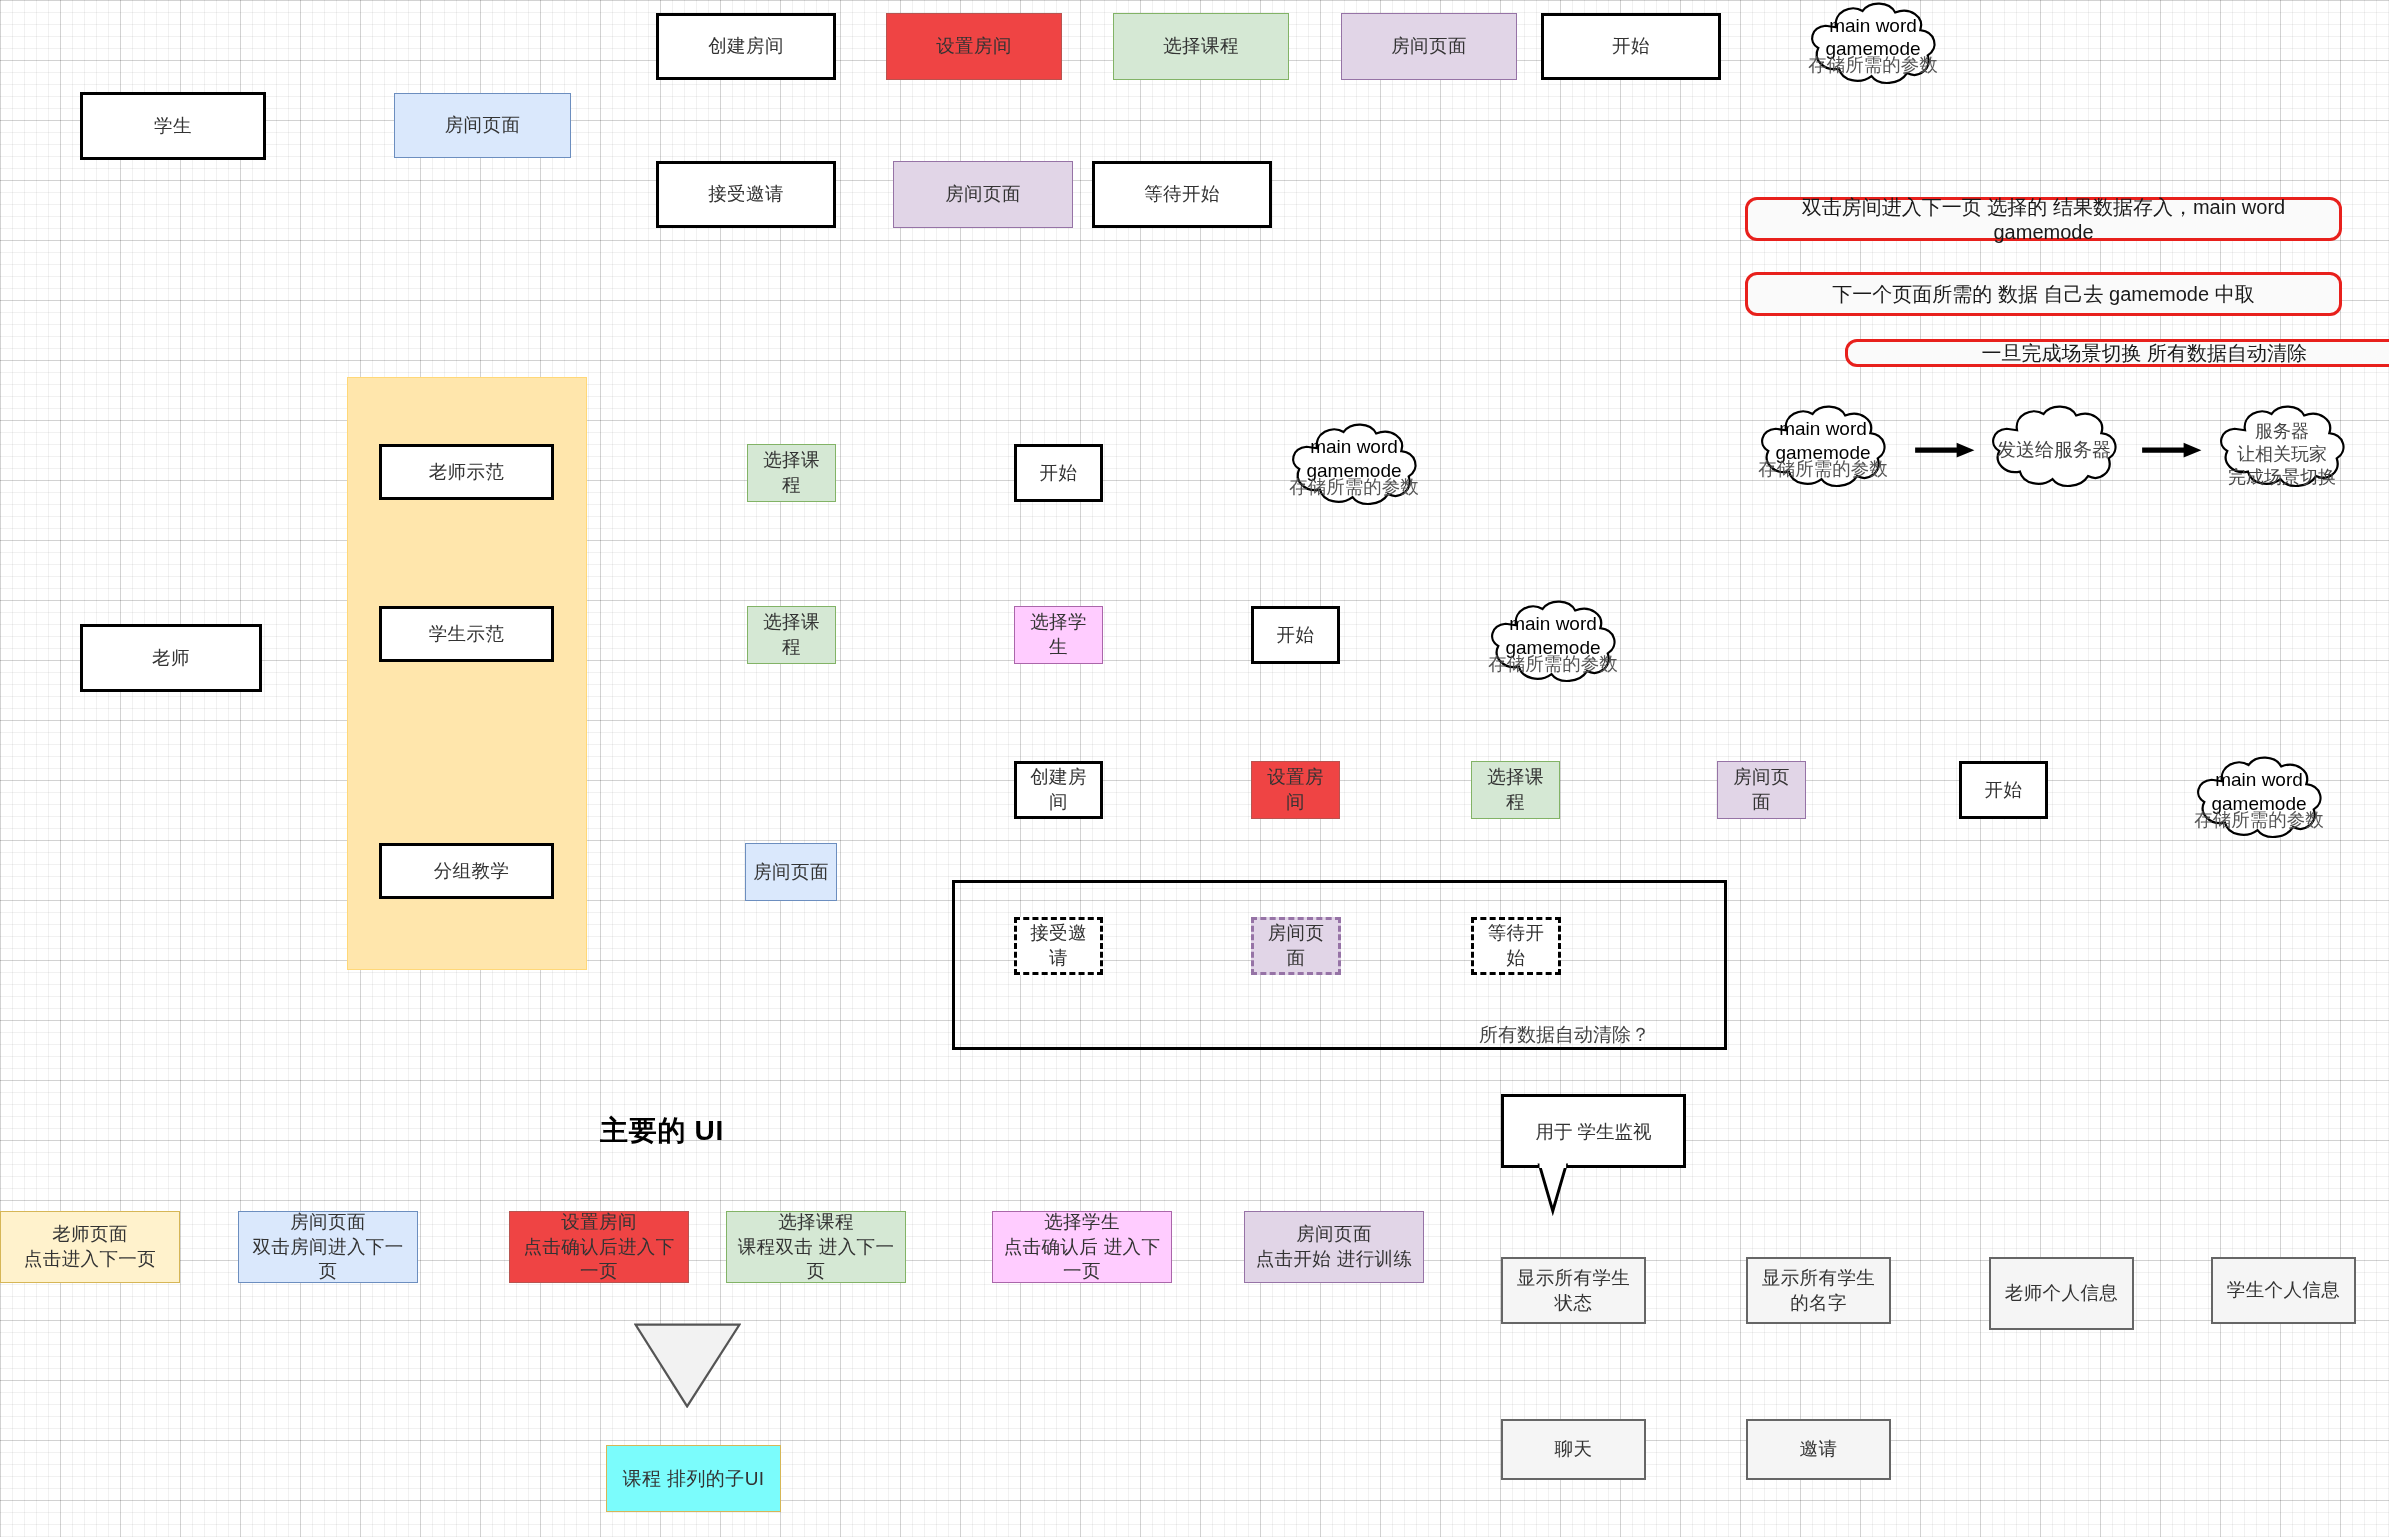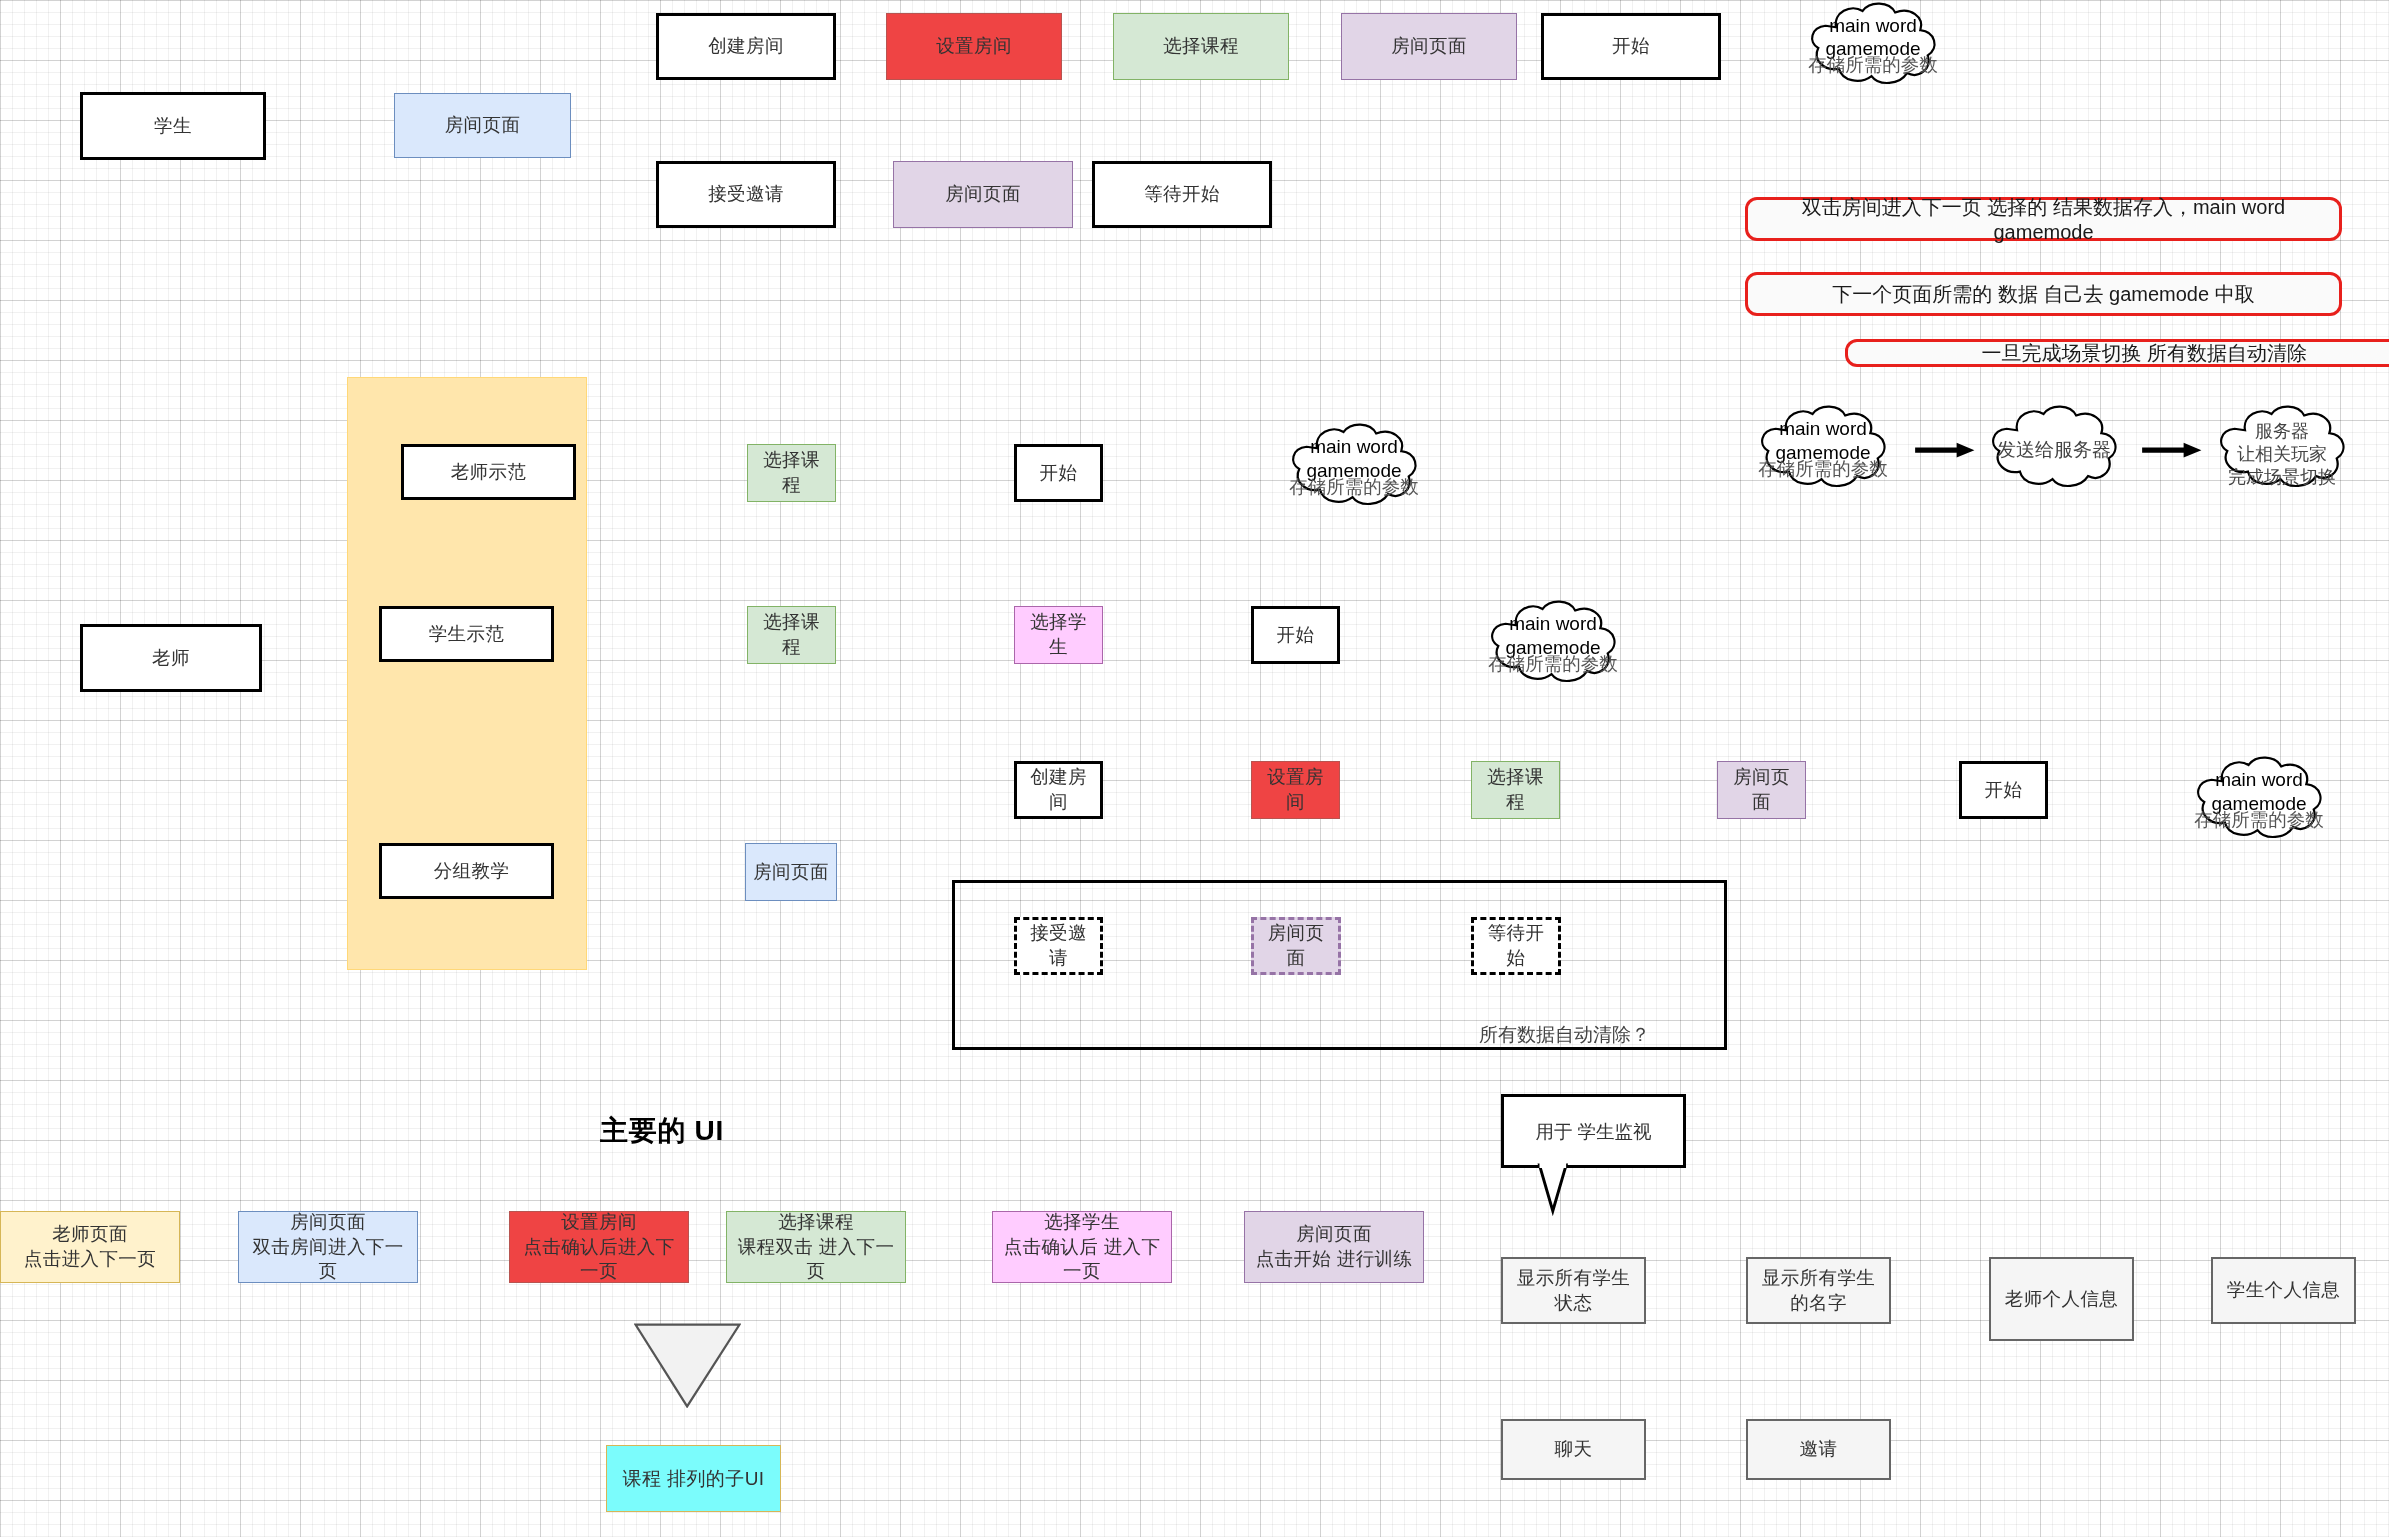--- a/index.html
+++ b/index.html
@@ -151,21 +151,21 @@
   </div>
   <div class="note-red" style="left:1745px;top:272px;width:597px;height:44px;">
     <span>下一个页面所需的 数据 自己去 gamemode 中取</span>
   </div>
   <div class="note-red" style="left:1845px;top:339px;width:597px;height:28px;padding-left:12px;">
     <span>一旦完成场景切换  所有数据自动清除</span>
   </div>
 
   <div class="box-container-yellow" style="position:absolute;left:347px;top:377px;width:238px;height:591px;"></div>
 
-  <div class="node box-plain" style="left:401px;top:444px;width:175px;height:56px;">
+  <div class="node box-plain" style="left:379px;top:444px;width:175px;height:56px;">
     <span>老师示范</span>
   </div>
   <div class="node box-plain" style="left:379px;top:606px;width:175px;height:56px;">
     <span>学生示范</span>
   </div>
   <div class="node box-plain" style="left:379px;top:843px;width:175px;height:56px;padding-left:16px;">
     <span>分组教学</span>
   </div>
 
   <div class="node box-green" style="left:747px;top:444px;width:89px;height:58px;">
@@ -344,21 +344,21 @@
     </svg>
   </div>
 
 
   <div class="node box-gray" style="left:1501px;top:1257px;width:145px;height:67px;">
     <span>显示所有学生 状态</span>
   </div>
   <div class="node box-gray" style="left:1746px;top:1257px;width:145px;height:67px;text-align:center;">
     <span>显示所有学生的名字</span>
   </div>
-  <div class="node box-gray" style="left:1989px;top:1257px;width:145px;height:84px;">
+  <div class="node box-gray" style="left:1989px;top:1257px;width:145px;height:73px;">
     <span>老师个人信息</span>
   </div>
   <div class="node box-gray" style="left:2211px;top:1257px;width:145px;height:67px;">
     <span>学生个人信息</span>
   </div>
 
   <div class="node box-gray" style="left:1501px;top:1419px;width:145px;height:61px;">
     <span>聊天</span>
   </div>
   <div class="node box-gray" style="left:1746px;top:1419px;width:145px;height:61px;">

